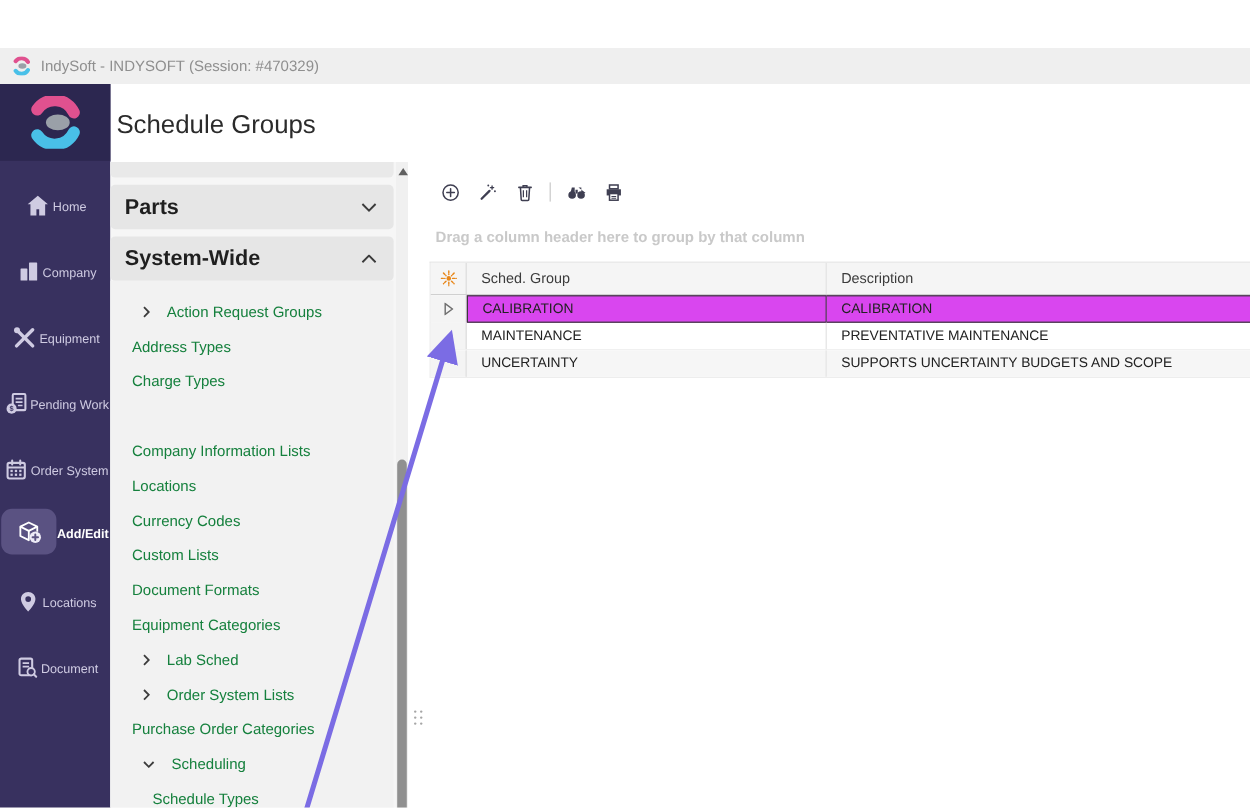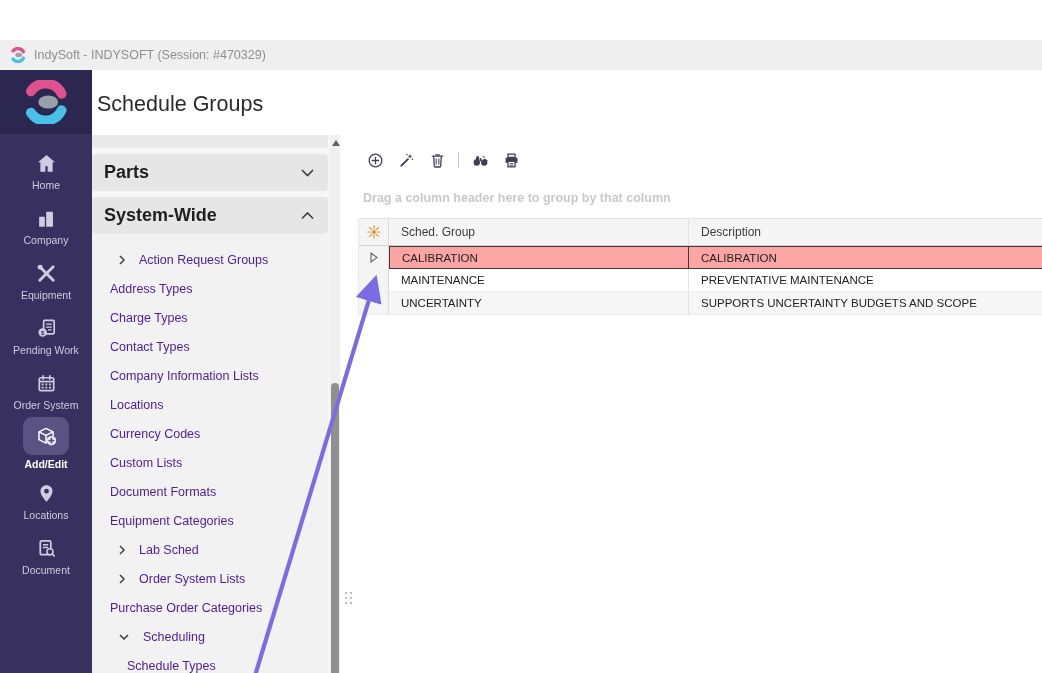--- a/index.html
+++ b/index.html
@@ -8,36 +8,36 @@
   #app { position:relative; width:1042px; height:673px; background:#ffffff;margin-top:40px; }
 
   
   .titlebar { position:absolute; left:0; top:0; width:1042px; height:30px; background:#efefef; display:flex; align-items:center; }
   .titlebar .logo-sm { width:16px; height:16px; margin-left:10px; }
   .titlebar .title-text { margin-left:8px; font-size:12.5px; color:#8f8f8f; }
 
   
   .sidebar { position:absolute; left:0; top:30px; width:92px; height:643px; background:#38315f; }
   .logo-block { position:absolute; left:0; top:0; width:92px; height:64px; background:#2c2750; display:flex; align-items:center; justify-content:center; }
-  .side-item { position:absolute; left:0; width:92px; height:54px; display:flex; flex-direction:column; align-items:center; justify-content:center; cursor:pointer; }
+  .side-item { position:absolute; left:0; width:92px; height:54px; display:flex; flex-direction:row; align-items:center; justify-content:center; cursor:pointer; }
   .side-item .lbl { font-size:10.5px; color:#cfcbe2; margin-top:3px; white-space:nowrap; }
   .side-item.active .lbl { color:#ffffff; font-weight:bold; }
   .side-item .icon { width:24px; height:24px; display:flex; align-items:center; justify-content:center; }
   .side-item.active .icon-wrap { background:#5a5282; border-radius:9px; width:46px; height:38px; display:flex; align-items:center; justify-content:center; }
 
   
   .page-title { position:absolute; left:97px; top:52px; font-size:21.5px; color:#2b2b2b; }
 
   
   .panel { position:absolute; left:92px; top:95px; width:248px; height:578px; background:#f6f6f6; }
   .panel-strip { position:absolute; left:0; top:0; width:236px; height:13px; background:#e9e9e9; border-radius:0 0 4px 4px; }
   .acc-header { position:absolute; left:0; width:236px; height:37px; background:#e6e6e6; border-radius:4px; display:flex; align-items:center; justify-content:space-between; padding:0 14px 0 12px; cursor:pointer; }
   .acc-header .hl { font-size:18px; font-weight:bold; color:#1f1f1f; }
   .items-region { position:absolute; left:0; top:99px; width:236px; height:479px; background:#f2f2f2; }
-  .nav-item { position:absolute; left:0; width:236px; height:29px; display:flex; align-items:center; cursor:pointer; font-size:12.5px; color:#4c1d95; }
+  .nav-item { position:absolute; left:0; width:236px; height:29px; display:flex; align-items:center; cursor:pointer; font-size:12.5px; color:#15803d; }
   .nav-item.lvl0 { padding-left:18px; }
   .nav-item.lvl1 { padding-left:27px; }
   .nav-item.lvl1 .exp { margin-right:14px; display:flex; align-items:center; }
   .nav-item.lvl2 { padding-left:35px; }
   .sel-pill { position:absolute; left:4px; top:545px; width:232px; height:28px; background:#e9e9e9; border-radius:3px; }
   .sel-bar { position:absolute; left:11px; top:550px; width:4px; height:18px; background:#2ab5d6; border-radius:1px; }
 
   
   .pscroll-track { position:absolute; left:330px; top:95px; width:10px; height:578px; background:#f0f0f0; }
   .pscroll-up { position:absolute; left:332px; top:100px; width:0; height:0; border-left:4px solid transparent; border-right:4px solid transparent; border-bottom:6px solid #606060; cursor:pointer; }
@@ -58,21 +58,21 @@
   .g-row { display:flex; width:684px; }
   .g-head { height:27px; background:#f5f5f5; border-bottom:1px solid #d0d0d0; }
   .g-cell { display:flex; align-items:center; overflow:hidden; white-space:nowrap; }
   .c-selector { width:30px; justify-content:center; border-right:1px solid #dcdcdc; background:#f5f5f5; }
   .c-group { width:300px; padding-left:12px; border-right:1px solid #e3e3e3; }
   .c-desc { width:354px; padding-left:12px; }
   .g-head .g-cell { font-size:12px; color:#3c3c3c; }
   .g-data { height:23px; font-size:11.5px; color:#222222; border-bottom:1px solid #ededed; background:#ffffff; }
   .g-data .c-selector { background:#f4f4f4; }
   .g-data.alt .c-group, .g-data.alt .c-desc { background:#f6f6f6; }
-  .g-data.sel .c-group, .g-data.sel .c-desc { background:#fca5a5; border-top:1px solid #3a3a3a; border-bottom:1px solid #3a3a3a; }
+  .g-data.sel .c-group, .g-data.sel .c-desc { background:#d946ef; border-top:1px solid #3a3a3a; border-bottom:1px solid #3a3a3a; }
   .g-data.sel .c-group { border-left:1px solid #3a3a3a; border-right:1px solid #3a3a3a; }
   .g-data.sel { border-bottom:none; }
 
   
   .arrow-overlay { position:absolute; left:0; top:0; width:1042px; height:673px; pointer-events:none; z-index:50; }
   .ann-box { position:absolute; left:99px; top:636px; width:137px; height:33px; border:3px solid #7a5fd8; border-radius:7px; pointer-events:none; z-index:51; }
 </style>
 </head>
 <body>
 
@@ -219,23 +219,20 @@
             </svg>
           </span>
         <span>Action Request Groups</span>
       </div>
       <div class="nav-item lvl0" style="top:40px">
           <span>Address Types</span>
         </div>
       <div class="nav-item lvl0" style="top:69px">
           <span>Charge Types</span>
         </div>
-      <div class="nav-item lvl0" style="top:98px">
-          <span>Contact Types</span>
-        </div>
       <div class="nav-item lvl0" style="top:127px">
           <span>Company Information Lists</span>
         </div>
       <div class="nav-item lvl0" style="top:156px">
           <span>Locations</span>
         </div>
       <div class="nav-item lvl0" style="top:185px">
           <span>Currency Codes</span>
         </div>
       <div class="nav-item lvl0" style="top:214px">

